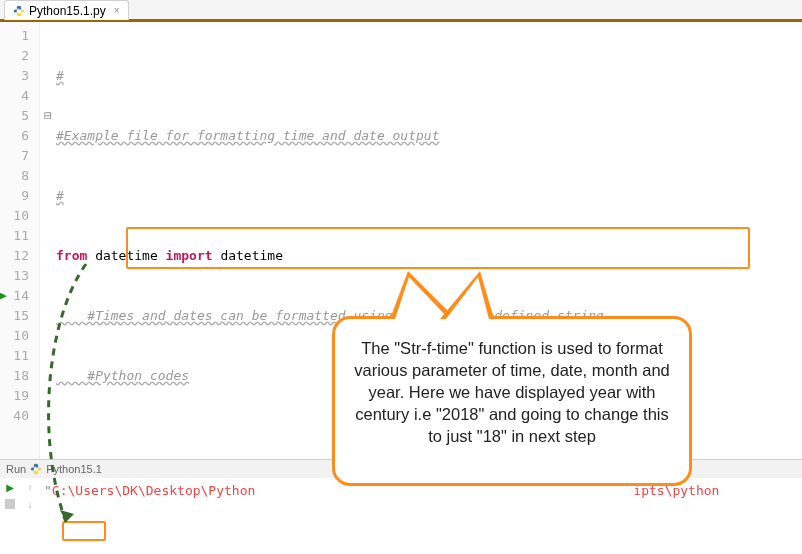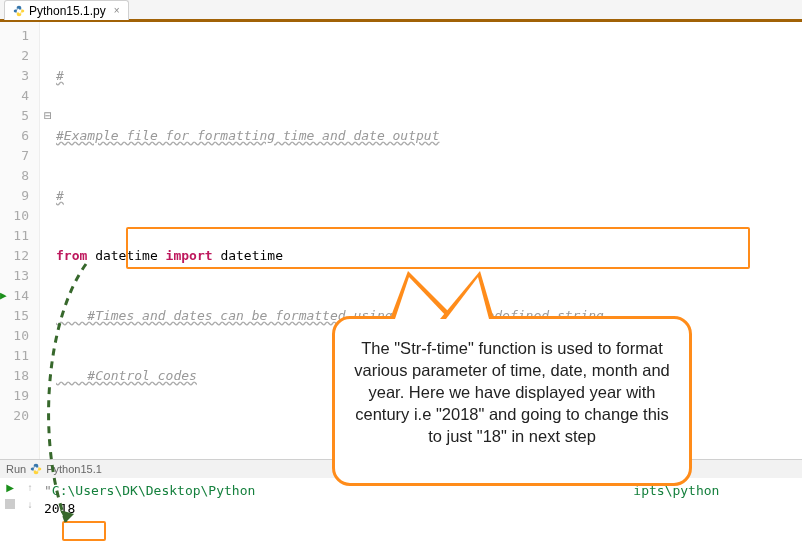--- a/index.html
+++ b/index.html
@@ -200,21 +200,21 @@
   gap: 6px;
 }
 .console-body {
   flex: 1;
   font-family: Consolas, monospace;
   font-size: 13px;
   padding-top: 4px;
   padding-left: 4px;
   line-height: 18px;
 }
-.con-blue { color: #15803d; }
+.con-blue { color: #ef4444; }
 .con-dim { color: #888; }
 .play-run { color: #1b8f1b; font-size: 10px; }
 .stop { width: 10px; height: 10px; background: #ccc; }
 .up-a, .down-a { color: #aaa; font-size: 10px; }
 svg.dashed-arrow {
   position: absolute;
   left: 36px;
   top: 260px;
   z-index: 4;
   pointer-events: none;
@@ -250,21 +250,21 @@
     <div>10</div>
     <div>11</div>
     <div>12</div>
     <div>13</div>
     <div>14</div>
     <div>15</div>
     <div>10</div>
     <div>11</div>
     <div>18</div>
     <div>19</div>
-    <div>20</div>
+    <div>40</div>
   </div>
   <div class="fold-col">
     <div></div>
       <div></div>
       <div></div>
       <div></div>
     <div>⊟</div>
     <div></div>
       <div></div>
       <div></div>
@@ -276,21 +276,21 @@
     <div>
         <span class="grn-arrow">▶</span>
       </div>
   </div>
   <div class="code">
     <div><span class="cm wave">#</span></div>
     <div><span class="cm wave">#Example file for formatting time and date output</span></div>
     <div><span class="cm wave">#</span></div>
     <div><span class="kw">from</span><span> datetime </span><span class="kw">import</span><span> datetime</span></div>
     <div><span class="cm wave">    #Times and dates can be formatted using a set of predefined string</span></div>
-    <div><span class="cm wave">    #Control codes</span></div>
+    <div><span class="cm wave">    #Python codes</span></div>
     <div></div>
     
     
     
     
     
     
     
   </div>
 </div>
@@ -311,21 +311,20 @@
   <div class="console-gutter">
     <span class="play-run">▶</span>
     <span class="stop"></span>
   </div>
   <div class="console-gutter2">
     <span class="up-a">↑</span>
     <span class="down-a">↓</span>
   </div>
   <div class="console-body">
     <div><span class="con-dim">"</span><span class="con-blue">C:\Users\DK\Desktop\Python</span><span style="display:inline-block;width:378px"></span><span class="con-blue">ipts\python</span></div>
-    <div><span>2018</span></div>
   </div>
 </div>
 
 <div class="highlight-box box-code"></div>
 <div class="highlight-box box-output"></div>
 
 <svg class="dashed-arrow" width="80" height="280">
   <path d="M50 4 C 10 60, 0 180, 30 262" stroke="#37682c" stroke-width="3" stroke-dasharray="7 6" fill="none"></path>
   <path d="M30 262 l -6 -12 l 14 4 z" fill="#37682c"></path>
 </svg>

